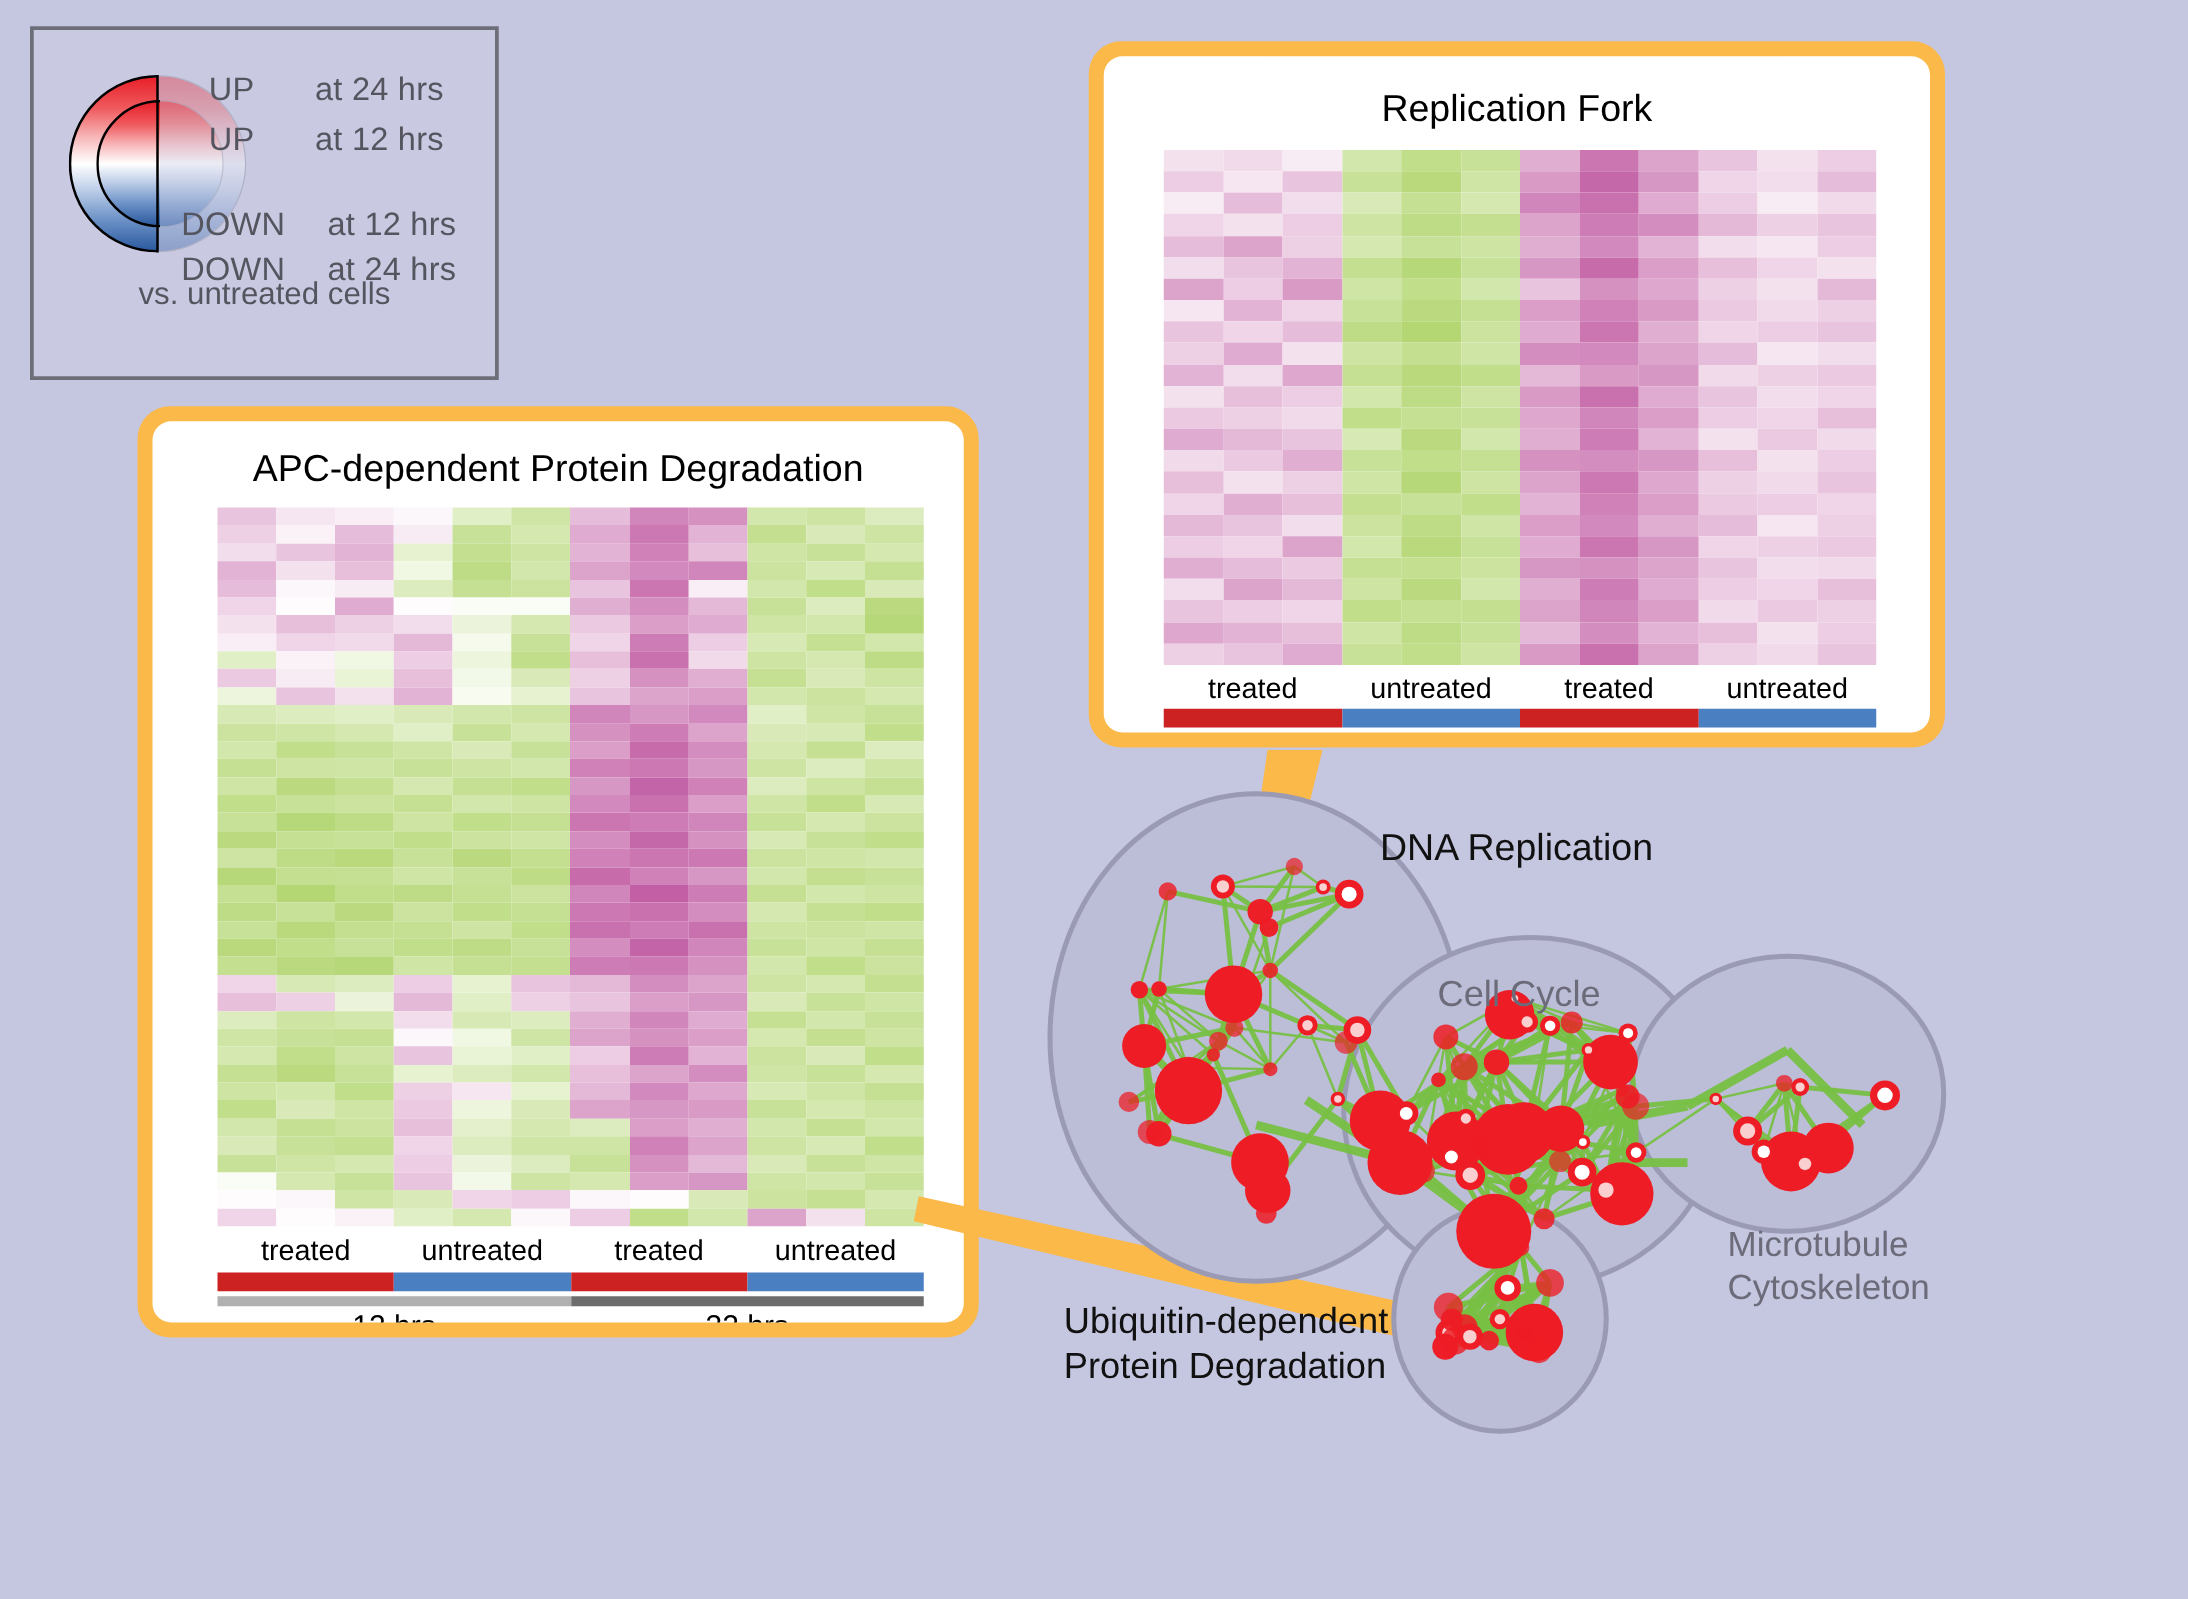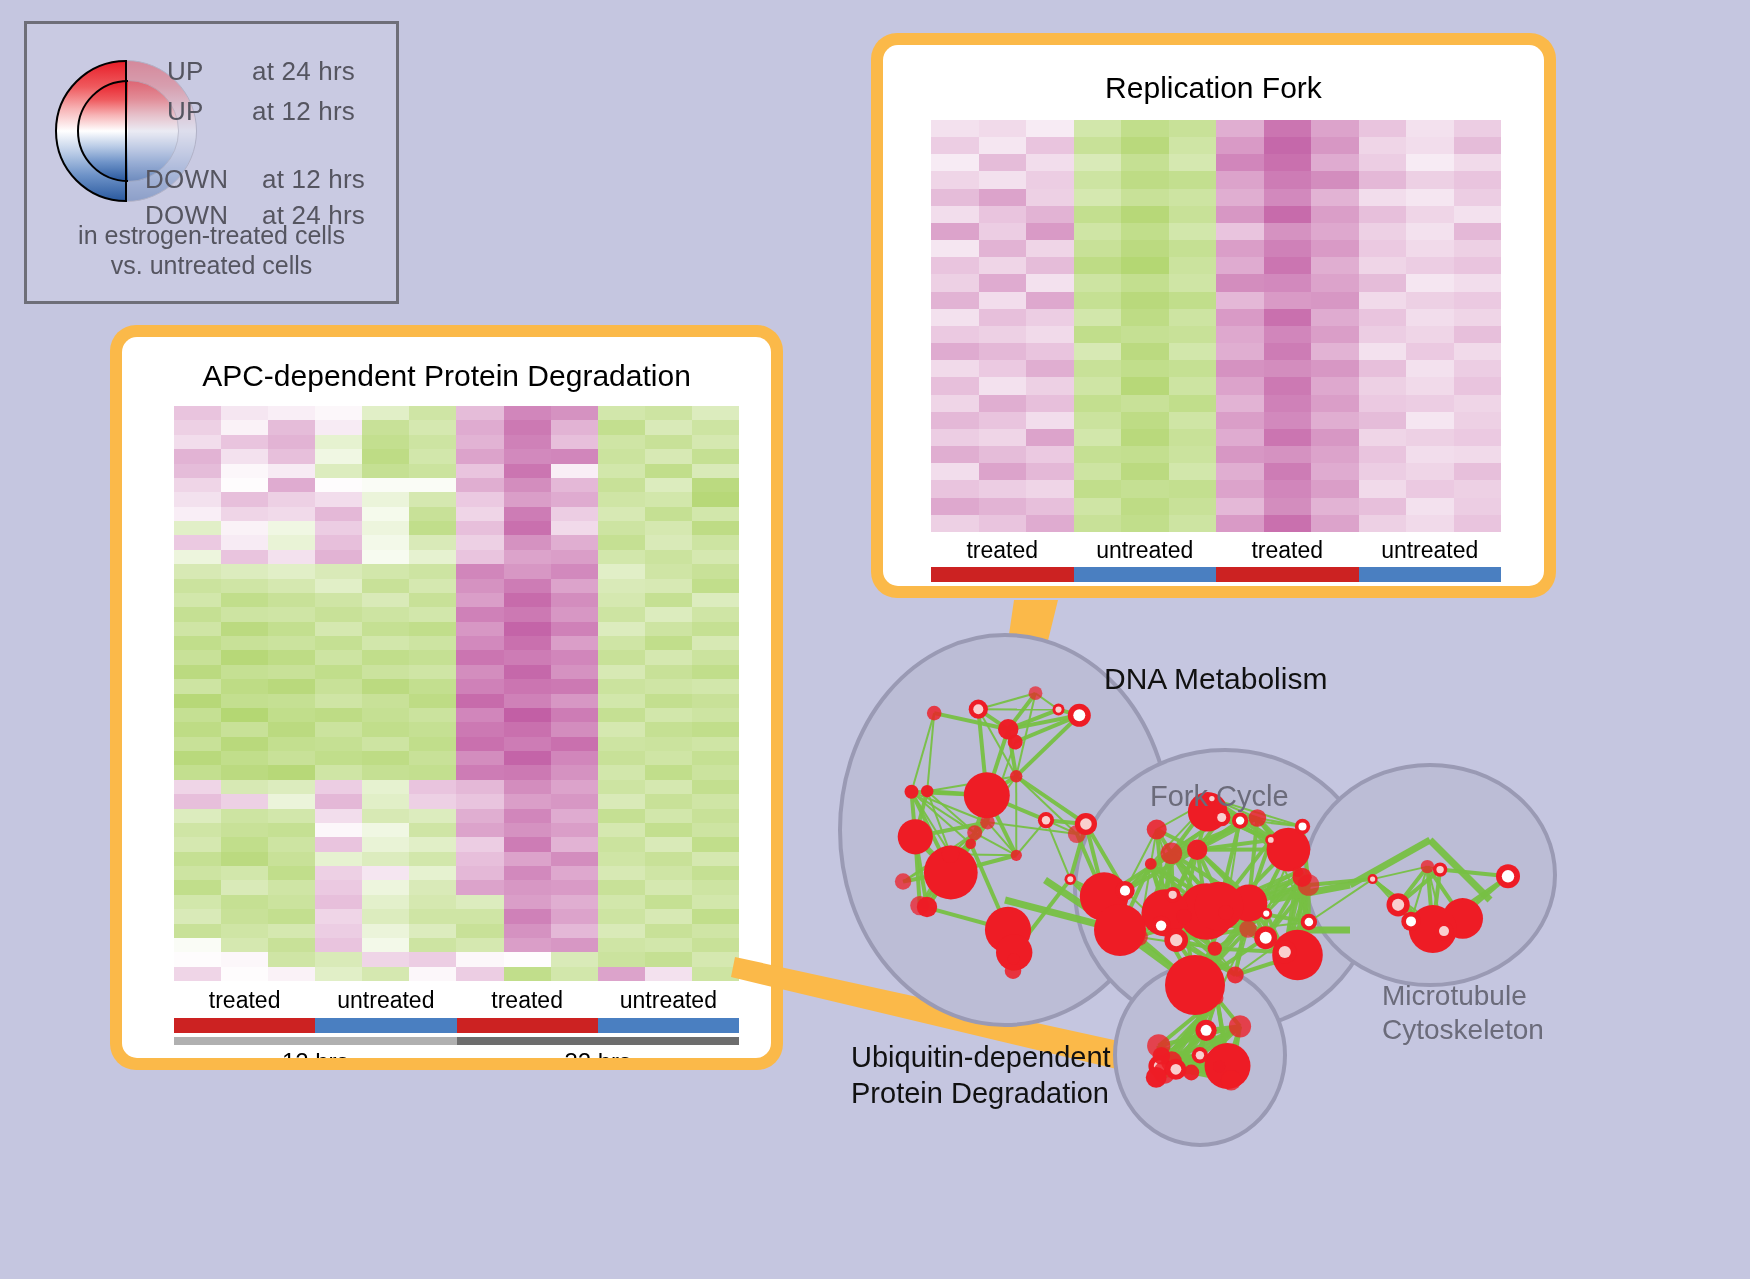--- a/index.html
+++ b/index.html
@@ -99,21 +99,20 @@
     <div class="keylbl" style="left:140px;top:32px;">UP</div>
     <div class="keylbl" style="left:225px;top:32px;">at 24 hrs</div>
     <div class="keylbl" style="left:140px;top:72px;">UP</div>
     <div class="keylbl" style="left:225px;top:72px;">at 12 hrs</div>
     <div class="keylbl" style="left:118px;top:140px;">DOWN</div>
     <div class="keylbl" style="left:235px;top:140px;">at 12 hrs</div>
     <div class="keylbl" style="left:118px;top:176px;">DOWN</div>
     <div class="keylbl" style="left:235px;top:176px;">at 24 hrs</div>
 
     <div class="keysub">
-      <div>in estrogen-treated cells</div>
       <div>vs. untreated cells</div>
     </div>
   </div>
 
 
   <div class="panel" style="left:823px;top:33px;width:685px;height:565px;">
     <div class="panelinner">
       <div class="paneltitle" style="top:26px;">Replication Fork</div>
       <div class="hm" id="hm-rep" style="left: 48px; top: 75px; width: 570px; height: 412px; grid-template-columns: repeat(12, 1fr); grid-template-rows: repeat(24, 1fr);">
           <div style="background:rgb(243,225,238)"></div>
@@ -1421,22 +1420,22 @@
         <circle cx="366.2" cy="477.4" r="10.4" fill="#ee1c25" opacity="0.99"></circle>
         <circle cx="426.9" cy="398.0" r="6.6" fill="#ee1c25" opacity="0.79"></circle>
         <circle cx="450.0" cy="426.3" r="11.1" fill="#ee1c25" opacity="0.78"></circle>
         <circle cx="416.1" cy="430.3" r="10.6" fill="#ee1c25"></circle>
         <circle cx="416.1" cy="430.3" r="5.5" fill="#ffffff"></circle>
         <circle cx="330.0" cy="330.0" r="26.0" fill="#ee1c25" opacity="1.00"></circle>
         <circle cx="405.0" cy="385.0" r="30.0" fill="#ee1c25" opacity="1.00"></circle>
       </g>
   </svg>
 
-  <div class="netlbl" style="left:1104px;top:662px;font-size:30px;color:#111;">DNA Metabolism</div>
-  <div class="netlbl" style="left:1150px;top:780px;font-size:29px;color:#6b6b7a;">Fork Cycle</div>
+  <div class="netlbl" style="left:1104px;top:662px;font-size:30px;color:#111;">DNA Replication</div>
+  <div class="netlbl" style="left:1150px;top:780px;font-size:29px;color:#6b6b7a;">Cell Cycle</div>
   <div class="netlbl" style="left:851px;top:1039px;font-size:29px;color:#111;line-height:36px;">
     <div>Ubiquitin-dependent</div>
     <div>Protein Degradation</div>
   </div>
   <div class="netlbl" style="left:1382px;top:979px;font-size:28px;color:#6b6b7a;line-height:34px;">
     <div>Microtubule</div>
     <div>Cytoskeleton</div>
   </div>
 
 </div>

